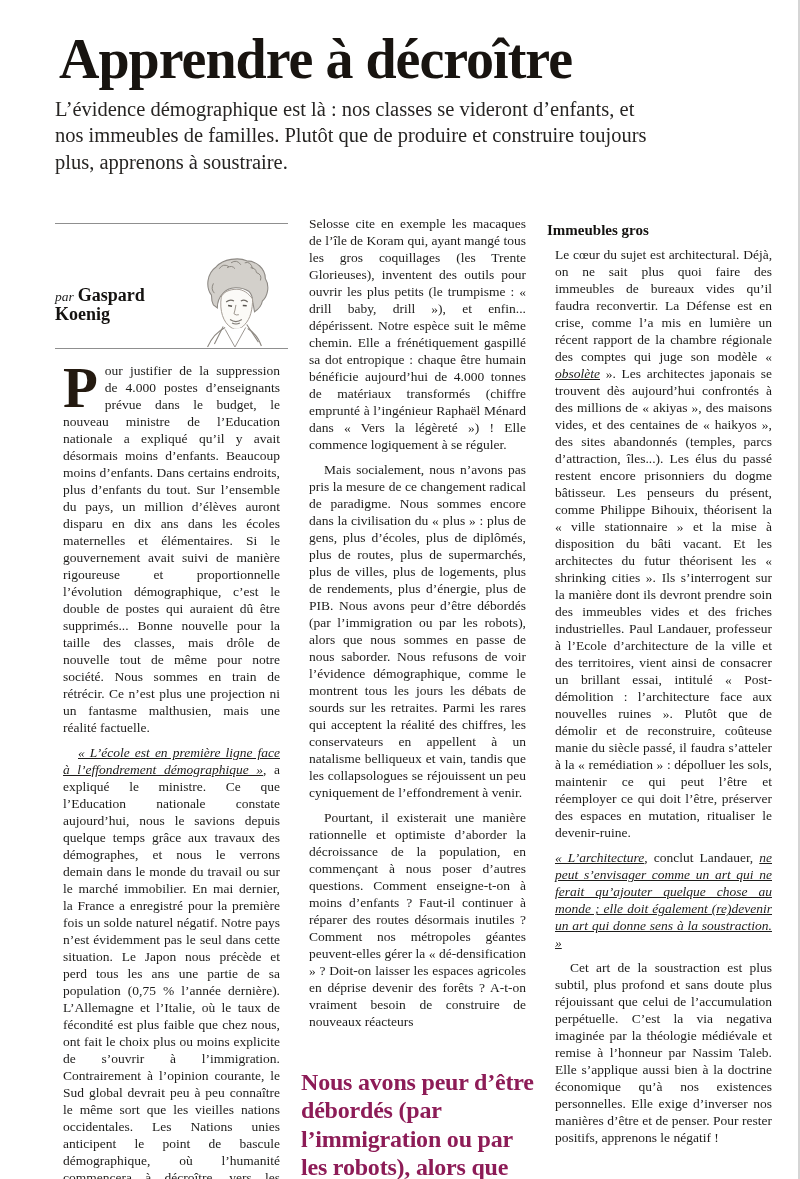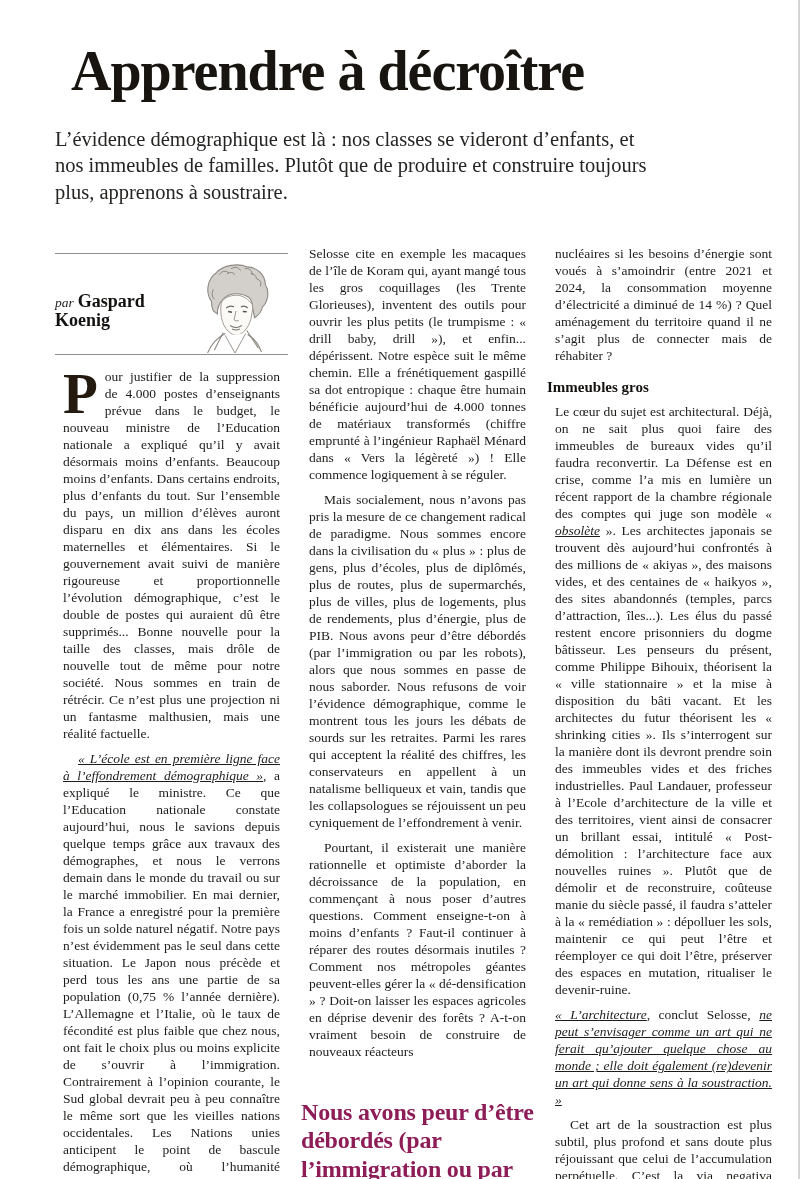--- a/index.html
+++ b/index.html
@@ -8,38 +8,38 @@
     position: relative;
     width: 800px;
     min-height: 1179px;
     background: #ffffff;
     padding: 26px 10px 20px 55px;
     border-right: 2px solid #d5d5d5;
     font-family: "Liberation Serif", serif;
     color: var(--body-text, #1d1c1a);
   }
   h1.title {
-    margin: 16px;
+    margin: 4px;
     font: 700 56px/1.04 "Liberation Serif", serif;
     letter-spacing: -1px;
     color: var(--title-ink, #181410);
   }
   p.standfirst {
-    margin: 26px 0 0 0;
+    margin: 8px 0 0 0;
     max-width: 600px;
     font: 400 20.5px/1.28 "Liberation Serif", serif;
     color: #272523;
   }
   .cols { display: flex; gap: 13px; margin-top: 32px; align-items: flex-start; }
   .col { width: 233px; flex: 0 0 233px; min-width: 0; }
 
   .byline-box {
     margin-top: 16px;
     margin-bottom: 13px;
-    height: 102px;
+    height: 126px;
     border-top: 1px solid var(--rule-gray, #8f8f8f);
     border-bottom: 1px solid var(--rule-gray, #8f8f8f);
     display: flex;
     justify-content: space-between;
     align-items: flex-end;
   }
   .byline-text { width: 118px; padding-bottom: 24px; line-height: 1.05; }
   .byline-text em { font: italic 400 13.5px "Liberation Serif", serif; color: #222; }
   .byline-text strong { font: 700 18px/1.05 "Liberation Serif", serif; color: #141210; }
   .portrait { display: block; margin-right: 6px; }
@@ -112,26 +112,25 @@
     </div>
 
     <div class="col">
       <p class="body">Selosse cite en exemple les macaques de l’île de Koram qui, ayant mangé tous les gros coquillages (les Trente Glorieuses), inventent des outils pour ouvrir les plus petits (le trumpisme : « drill baby, drill »), et enfin... dépérissent. Notre espèce suit le même chemin. Elle a frénétiquement gaspillé sa dot entropique : chaque être humain bénéficie aujourd’hui de 4.000 tonnes de matériaux transformés (chiffre emprunté à l’ingénieur Raphaël Ménard dans « Vers la légèreté ») ! Elle commence logiquement à se réguler.</p>
       <p class="body indent">Mais socialement, nous n’avons pas pris la mesure de ce changement radical de paradigme. Nous sommes encore dans la civilisation du « plus » : plus de gens, plus d’écoles, plus de diplômés, plus de routes, plus de supermarchés, plus de villes, plus de logements, plus de rendements, plus d’énergie, plus de PIB. Nous avons peur d’être débordés (par l’immigration ou par les robots), alors que nous sommes en passe de nous saborder. Nous refusons de voir l’évidence démographique, comme le montrent tous les jours les débats de sourds sur les retraites. Parmi les rares qui acceptent la réalité des chiffres, les conservateurs en appellent à un natalisme belliqueux et vain, tandis que les collapsologues se réjouissent un peu cyniquement de l’effondrement à venir.</p>
       <p class="body indent">Pourtant, il existerait une manière rationnelle et optimiste d’aborder la décroissance de la population, en commençant à nous poser d’autres questions. Comment enseigne-t-on à moins d’enfants ? Faut-il continuer à réparer des routes désormais inutiles ? Comment nos métropoles géantes peuvent-elles gérer la « dé-densification » ? Doit-on laisser les espaces agricoles en déprise devenir des forêts ? A-t-on vraiment besoin de construire de nouveaux réacteurs</p>
       <p class="pullquote">Nous avons peur d’être débordés (par l’immigration ou par les robots), alors que nous sommes en passe de nous saborder.</p>
     </div>
 
     <div class="col">
-      <p class="body">nucléaires si les besoins d’énergie sont voués à s’amoindrir (entre 2021 et 2024, la consommation moyenne d’électricité a diminué de 14 %) ? Quel aménagement du territoire quand il ne s’agit plus de connecter mais de réhabiter ?</p>
 
       <h3 class="section">Immeubles gros</h3>
 
       <p class="body"><span>Le cœur du sujet est architectural. Déjà, on ne sait plus quoi faire des immeubles de bureaux vides qu’il faudra reconvertir. La Défense est en crise, comme l’a mis en lumière un récent rapport de la chambre régionale des comptes qui juge son modèle « </span><em>obsolète</em><span> ». Les architectes japonais se trouvent dès aujourd’hui confrontés à des millions de « akiyas », des maisons vides, et des centaines de « haikyos », des sites abandonnés (temples, parcs d’attraction, îles...). Les élus du passé restent encore prisonniers du dogme bâtisseur. Les penseurs du présent, comme Philippe Bihouix, théorisent la « ville stationnaire » et la mise à disposition du bâti vacant. Et les architectes du futur théorisent les « shrinking cities ». Ils s’interrogent sur la manière dont ils devront prendre soin des immeubles vides et des friches industrielles. Paul Landauer, professeur à l’Ecole d’architecture de la ville et des territoires, vient ainsi de consacrer un brillant essai, intitulé « Post-démolition : l’architecture face aux nouvelles ruines ». Plutôt que de démolir et de reconstruire, coûteuse manie du siècle passé, il faudra s’atteler à la « remédiation » : dépolluer les sols, maintenir ce qui peut l’être et réemployer ce qui doit l’être, préserver des espaces en mutation, ritualiser le devenir-ruine.</span></p>
 
-      <p class="body"><em>« L’architecture</em><span>, conclut Selosse, </span><em>ne peut s’envisager comme un art qui ne ferait qu’ajouter quelque chose au monde ; elle doit également (re)devenir un art qui donne sens à la soustraction. »</em></p>
+      <p class="body"><em>« L’architecture</em><span>, conclut Landauer, </span><em>ne peut s’envisager comme un art qui ne ferait qu’ajouter quelque chose au monde ; elle doit également (re)devenir un art qui donne sens à la soustraction. »</em></p>
 
       <p class="body indent">Cet art de la soustraction est plus subtil, plus profond et sans doute plus réjouissant que celui de l’accumulation perpétuelle. C’est la via negativa imaginée par la théologie médiévale et remise à l’honneur par Nassim Taleb. Elle s’applique aussi bien à la doctrine économique qu’à nos existences personnelles. Elle exige d’inverser nos manières d’être et de penser. Pour rester positifs, apprenons le négatif !</p>
 
     </div>
 
   </div>
 </div>
 
 </body></html>

